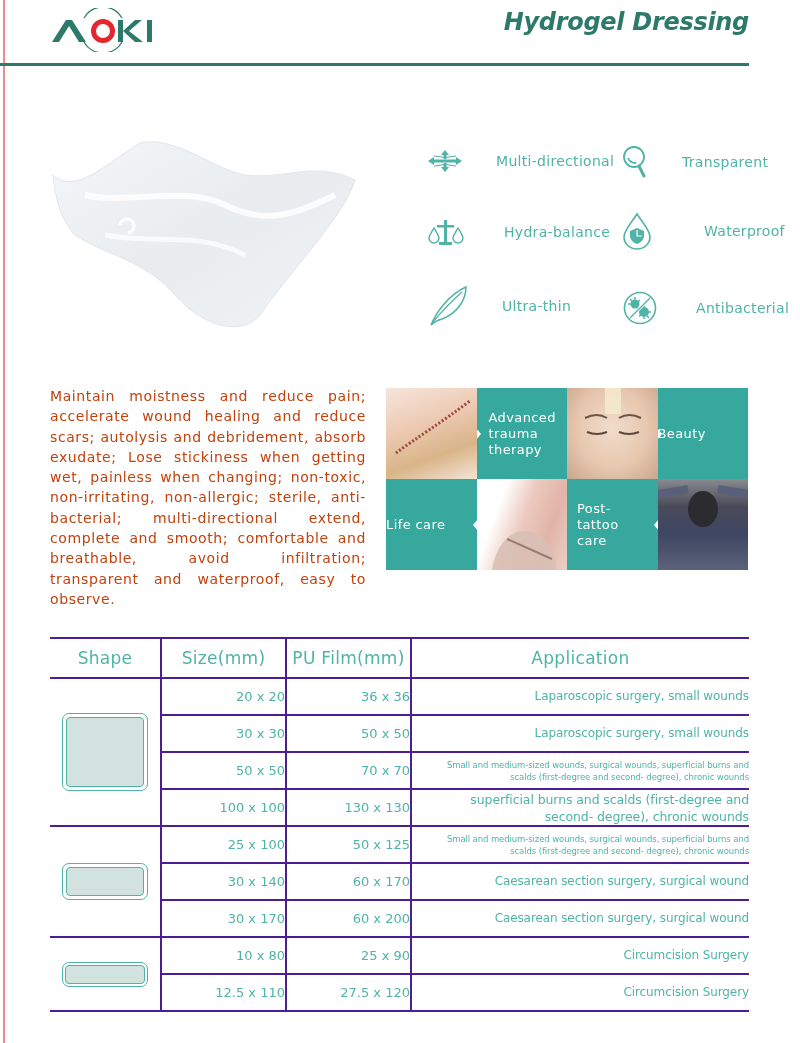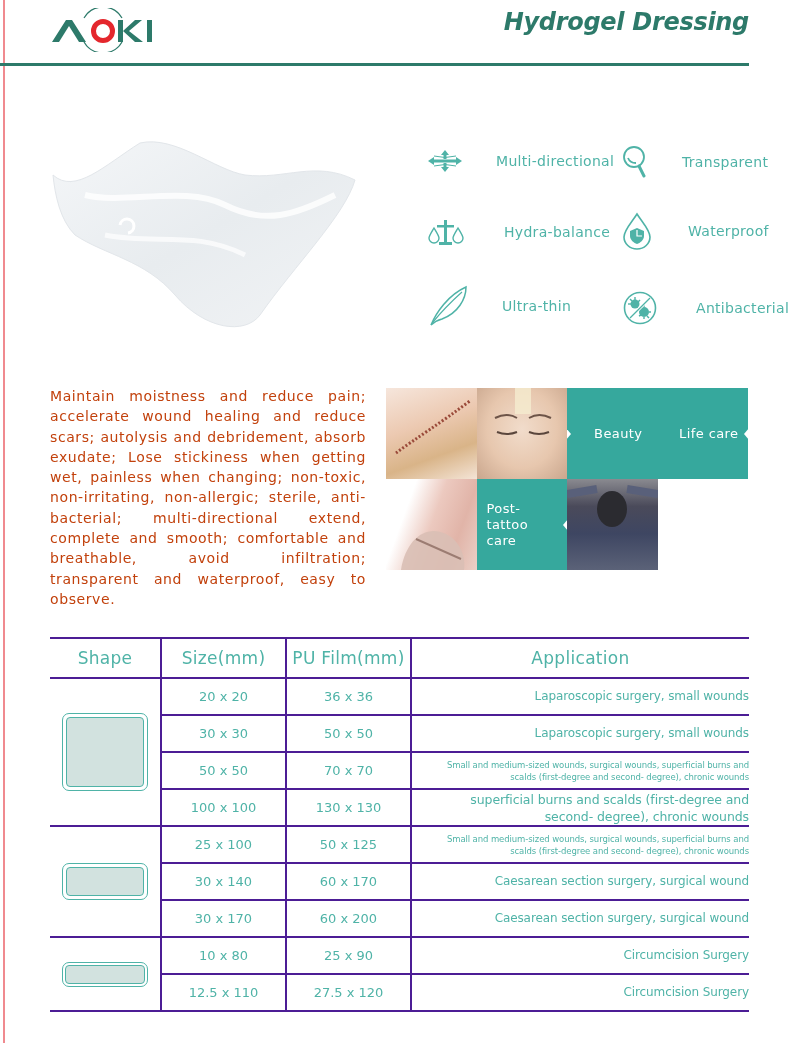--- a/index.html
+++ b/index.html
@@ -18,33 +18,33 @@
 
   .description { position:absolute; left:50px; top:386px; width:316px; font-size:14px; line-height:20.3px;
                  color:#c2410c; text-align:justify; font-family:"DejaVu Sans", sans-serif; letter-spacing:0.6px; }
 
   .grid { position:absolute; left:386px; top:388px; width:362px; height:182px; display:grid;
           grid-template-columns:repeat(4, 1fr); grid-template-rows:repeat(2, 1fr); }
   .tile { position:relative; overflow:hidden; }
   .tile.teal { background:#36a89d; color:#ffffff; font-size:13px; line-height:16px;
                display:flex; align-items:center; font-family:"DejaVu Sans", sans-serif; letter-spacing:0.4px; }
   .tile.teal span { padding-left:12px; }
-  .tile.teal.center span { padding-left:12px; width:100%; text-align:center; }
+  .tile.teal.center span { padding-left:0; width:100%; text-align:left; }
   .notch-left::before { content:""; position:absolute; left:-1px; top:50%; margin-top:-6px; border:6px solid transparent;
                         border-left-color:#ffffff; border-left-width:5px; }
   .notch-right::after { content:""; position:absolute; right:-1px; top:50%; margin-top:-6px; border:6px solid transparent;
                         border-right-color:#ffffff; border-right-width:5px; }
 
   .spec-table { position:absolute; left:50px; top:637px; width:699px; border-collapse:collapse;
                 color:#4fb3a7; font-family:"DejaVu Sans", sans-serif; }
   .spec-table th, .spec-table td { border:2px solid #4c1d95; padding:0; }
   .spec-table tr > :first-child { border-left:none; }
   .spec-table tr > :last-child { border-right:none; }
   .spec-table th { height:38px; font-weight:normal; font-size:17px; letter-spacing:0.3px; }
-  .spec-table td { height:35px; font-size:13px; text-align:center; }
+  .spec-table td { height:35px; font-size:13px; text-align:right; }
   .spec-table td.app { text-align:right; padding-left:26px; font-size:12px; letter-spacing:-0.1px; line-height:13px; }
   .spec-table td.app.small { font-size:8.5px; line-height:12px; }
   .spec-table td.app.mid { font-size:12.5px; line-height:17px; }
   .shape-cell { position:relative; }
   .shape { margin:0 auto; border:1.5px solid #4fb3a7; border-radius:7px; padding:3px; box-sizing:border-box; }
   .shape div { width:100%; height:100%; background:#d2e2df; border:1.5px solid #4fb3a7; border-radius:4px; box-sizing:border-box; }
 </style>
 </head>
 <body>
 
@@ -116,21 +116,21 @@
   </svg>
   <span style="margin-left:6px;text-align:center;">Hydra-balance</span>
 </div>
 
 <div class="feature" style="left:622px; top:212px;">
   <svg width="30" height="38" viewBox="0 0 30 38">
     <path d="M15 2 C10 10, 2 18, 2 25 A13 12 0 0 0 28 25 C28 18, 20 10, 15 2 Z" fill="none" stroke="#4fb3a7" stroke-width="1.6"></path>
     <path d="M15 16 L22 19 L22 24 C22 28, 18 31, 15 32 C12 31, 8 28, 8 24 L8 19 Z" fill="#4fb3a7"></path>
     <path d="M15 18 L15 24 L20 24" fill="none" stroke="#ffffff" stroke-width="1.2"></path>
   </svg>
-  <span style="margin-left:2px;">Waterproof</span>
+  <span style="margin-left:18px;">Waterproof</span>
 </div>
 
 <div class="feature" style="left:428px; top:285px;">
   <svg width="40" height="42" viewBox="0 0 40 42">
     <path d="M3 40 C8 28, 20 10, 38 2 C38 14, 30 28, 14 34 C10 35, 7 36, 3 40 Z" fill="none" stroke="#4fb3a7" stroke-width="1.5"></path>
     <path d="M5 37 C14 26, 24 16, 34 7" fill="none" stroke="#4fb3a7" stroke-width="1.2"></path>
   </svg>
   <span>Ultra-thin</span>
 </div>
 
@@ -157,20 +157,23 @@
 </div>
 
 <div class="description">Maintain moistness and reduce pain; accelerate wound healing and reduce scars; autolysis and debridement, absorb exudate; Lose stickiness when getting wet, painless when changing; non-toxic, non-irritating, non-allergic; sterile, anti-bacterial; multi-directional extend, complete and smooth; comfortable and breathable, avoid infiltration; transparent and waterproof, easy to observe.</div>
 
 <div class="grid">
   <div class="tile" style="background:linear-gradient(160deg,#f6e6dc 0%,#ecc9b1 40%,#d9b488 70%,#f4e4d6 100%);">
     <svg width="91" height="91" viewBox="0 0 91 91">
         <path d="M10 65 C30 50, 55 35, 85 12" fill="none" stroke="#9a4a3a" stroke-width="3" stroke-dasharray="2 2"></path>
       </svg>
   </div>
+  <div class="tile teal notch-left">
+    <span style="padding-right:8px;">Advanced trauma therapy</span>
+  </div>
   <div class="tile" style="background:radial-gradient(ellipse at 50% 45%,#f1dccb 0%,#e7c7ae 55%,#c9a68d 100%);">
     <svg width="91" height="91" viewBox="0 0 91 91">
       <path d="M18 30 Q30 24 40 30" fill="none" stroke="#6d5448" stroke-width="2"></path>
       <path d="M52 30 Q62 24 74 30" fill="none" stroke="#6d5448" stroke-width="2"></path>
       <path d="M20 44 Q30 48 40 44" fill="none" stroke="#5a463c" stroke-width="2"></path>
       <path d="M52 44 Q62 48 72 44" fill="none" stroke="#5a463c" stroke-width="2"></path>
       <rect x="38" y="0" width="16" height="26" fill="#f5ecd0" opacity="0.8"></rect>
     </svg>
   </div>
   <div class="tile teal center notch-left">

